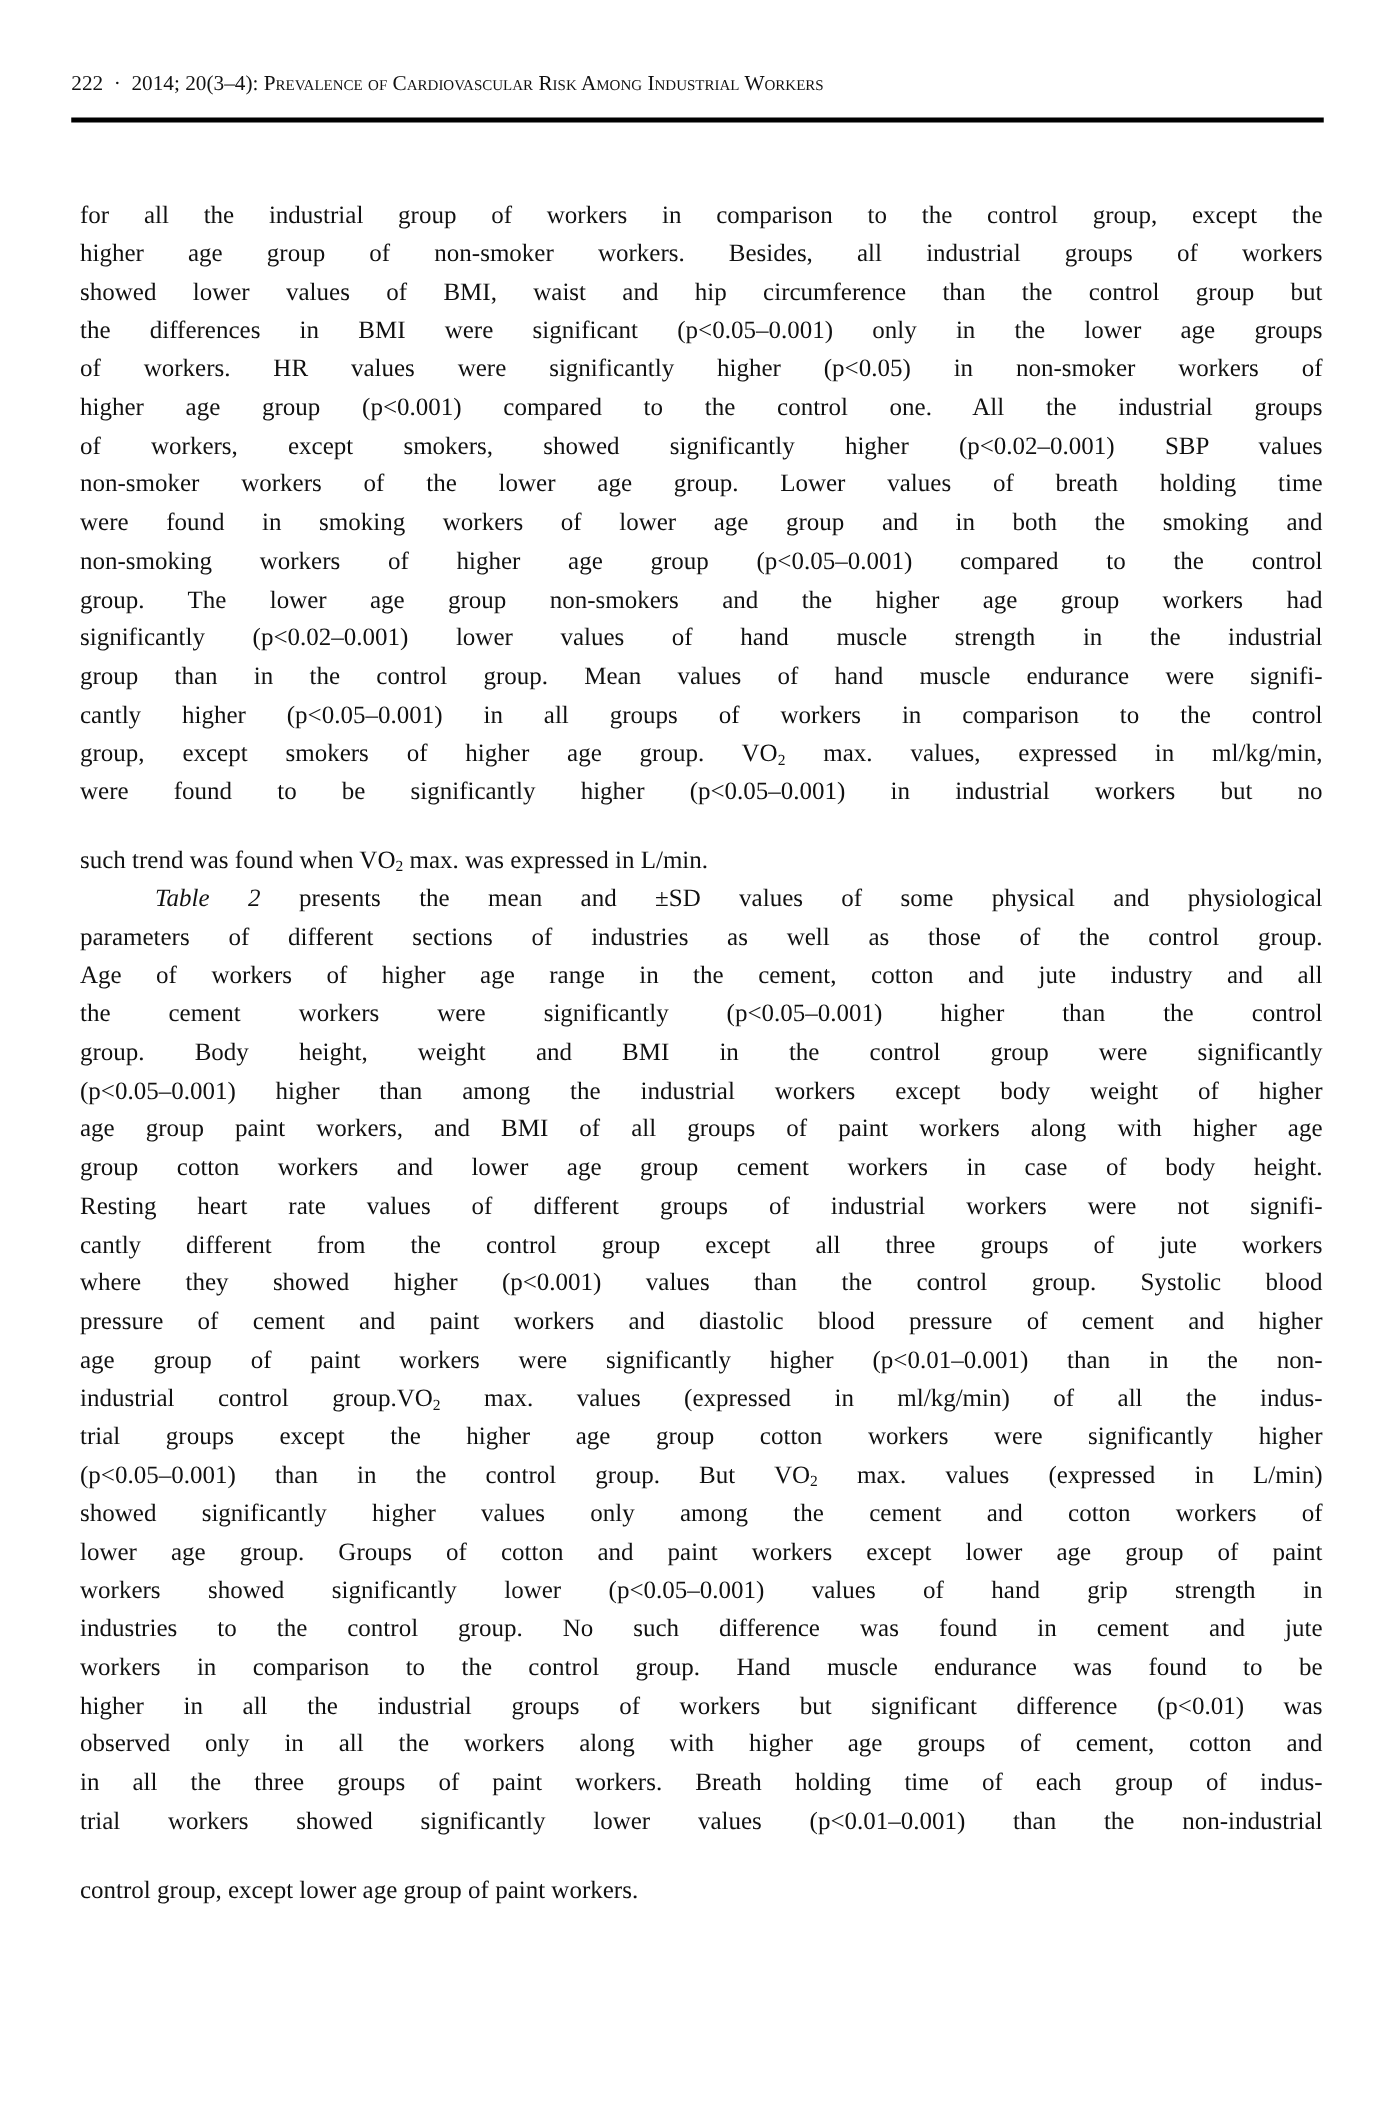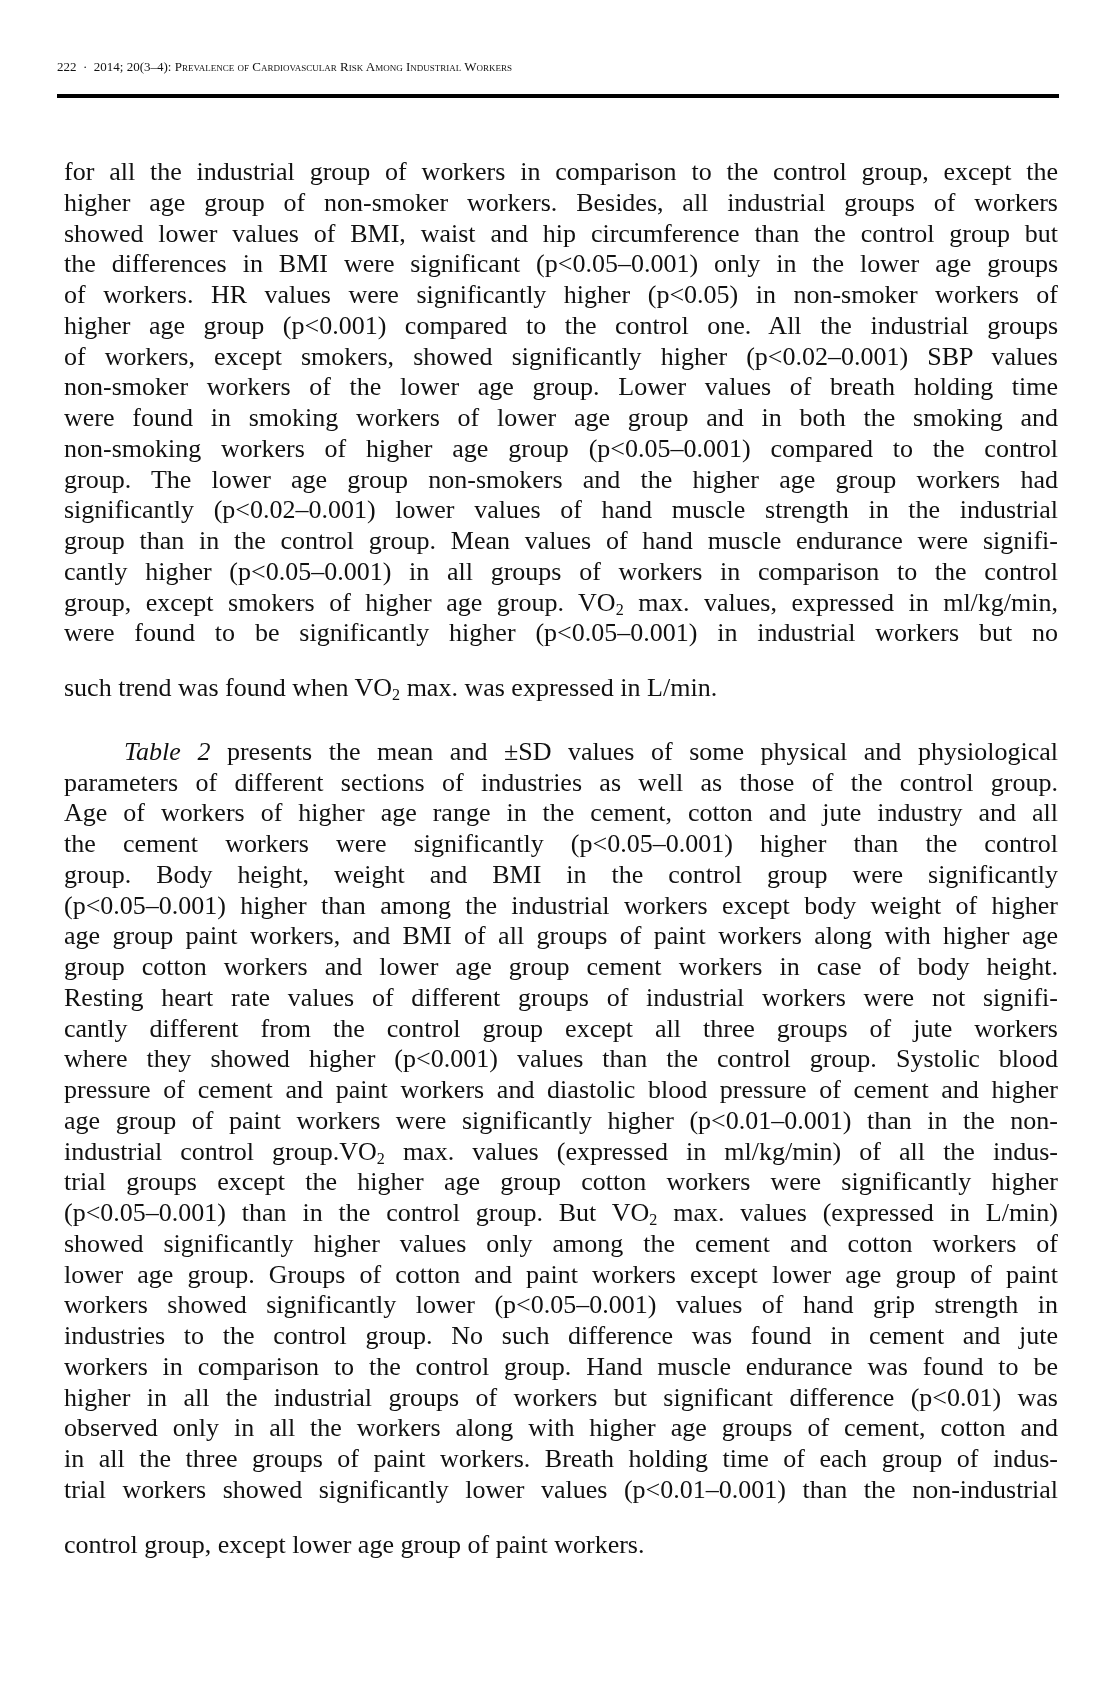--- a/index.html
+++ b/index.html
@@ -1,23 +1,23 @@
 <!DOCTYPE html>
 <html><head>
 <meta charset="utf-8">
 <style>
   html, body { margin: 0; padding: 0; background: #ffffff; }
   body { width: 1112px; height: 1690px; position: relative; overflow: hidden;
          font-family: "Liberation Serif", "DejaVu Serif", serif; color: #111; }
   .header { position: absolute; left: 57px; top: 57px; width: 1002px;
-            font-size: 13px; line-height: 20px; letter-spacing: 0; white-space: nowrap; }
+            font-size: 17px; line-height: 20px; letter-spacing: 0; white-space: nowrap; }
   .header .sc { font-variant: small-caps; }
   .rule { position: absolute; left: 57px; top: 94px; width: 1002px; height: 4px; background: #000; }
   .body { position: absolute; left: 64px; top: 157px; width: 994px; }
-  .line { display: block; font-size: 26px; height: 30.75px; line-height: 30.75px;
+  .line { display: block; font-size: 20px; height: 30.75px; line-height: 30.75px;
           text-align: justify; text-align-last: justify; white-space: nowrap; overflow: visible; }
   .line.last { text-align-last: left; }
   .line.indent { text-indent: 30px; }
   .line > span { white-space: normal; }
   .line .j { display: block; text-align: justify; text-align-last: justify; }
   .line.last .j { text-align-last: left; margin-top: 24px; }
   sub { font-size: 0.62em; vertical-align: -0.25em; line-height: 0; }
   i { font-style: italic; }
 </style>
 </head>
@@ -80,21 +80,21 @@
       </div>
       <div class="line">
         <span class="j">were found to be significantly higher (p&lt;0.05–0.001) in industrial workers but no</span>
       </div>
       <div class="line last">
         <span class="j">such trend was found when VO<sub>2</sub> max. was expressed in L/min.</span>
       </div>
     </div>
     <div>
       <div class="line indent">
-        <span class="j" style="padding-left: 30px; margin-top: 33px;"><i>Table 2</i> presents the mean and ±SD values of some physical and physiological</span>
+        <span class="j" style="padding-left: 30px;"><i>Table 2</i> presents the mean and ±SD values of some physical and physiological</span>
       </div>
       <div class="line">
         <span class="j">parameters of different sections of industries as well as those of the control group.</span>
       </div>
       <div class="line">
         <span class="j">Age of workers of higher age range in the cement, cotton and jute industry and all</span>
       </div>
       <div class="line">
         <span class="j">the cement workers were significantly (p&lt;0.05–0.001) higher than the control</span>
       </div>

